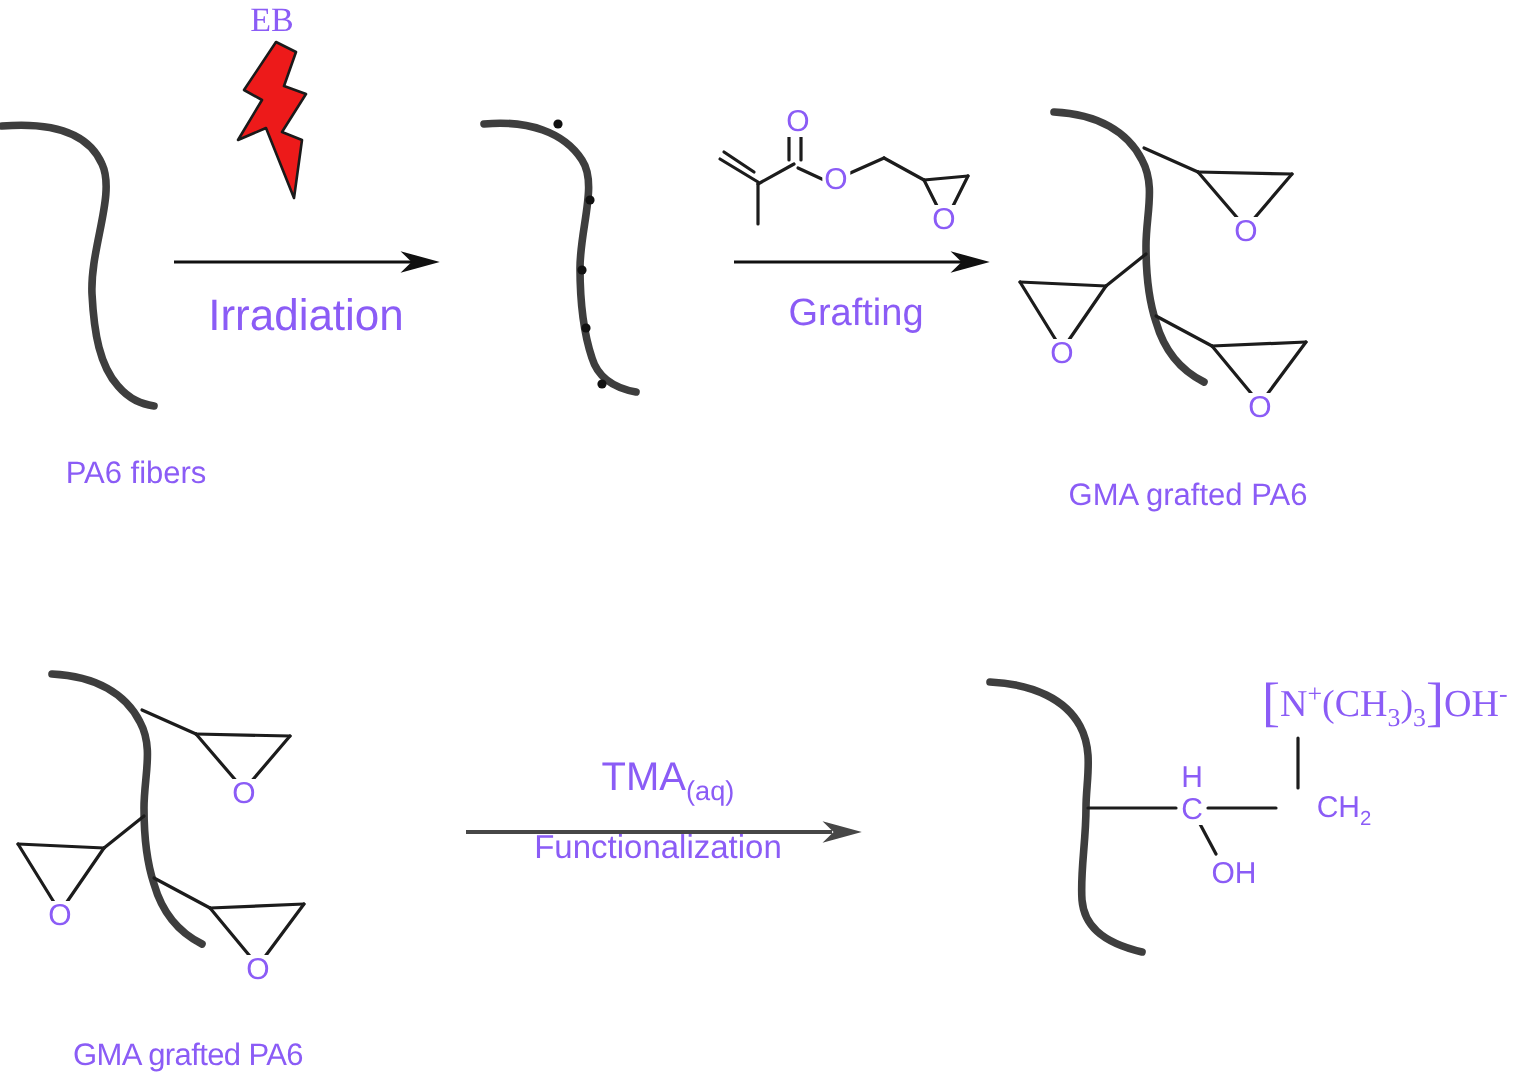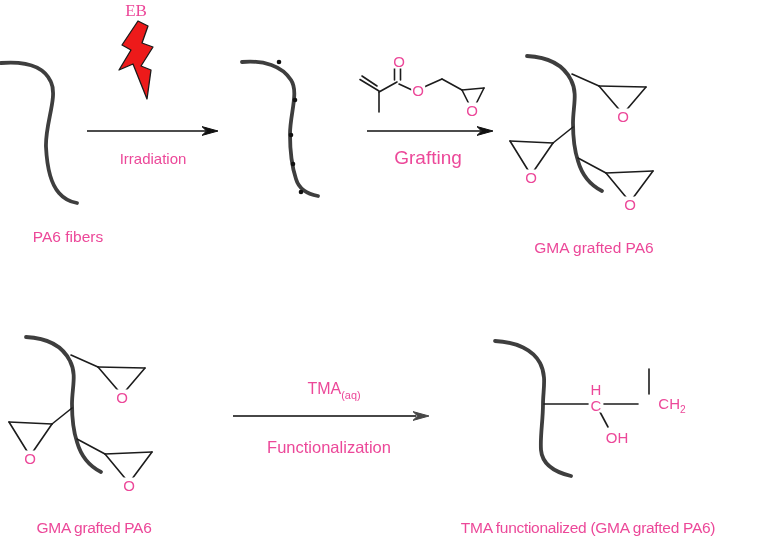--- a/index.html
+++ b/index.html
@@ -2,21 +2,21 @@
 <html><head>
 <meta charset="utf-8">
 <style>
   html,body{margin:0;padding:0;background:#fff;}
   #canvas{
     position:relative;width:767px;height:539px;background:#ffffff;
     font-family:"Liberation Sans", sans-serif;color:#1c1c1c;overflow:hidden;
   }
   #scheme-svg{position:absolute;left:0;top:0;}
   .lbl{position:absolute;transform:translate(-50%,-50%);white-space:nowrap;
-       font-size:15.5px;color:#ec4899;line-height:1;}
+       font-size:15.5px;color:#8b5cf6;line-height:1;}
   .lbl-left{transform:translate(0,-50%);}
   .serif{font-family:"Liberation Serif", serif;}
   .atom{background:#ffffff;padding:0 1px;font-size:15px;}
   .cond{letter-spacing:-0.3px;}
   sub{font-size:0.68em;}
   sup{font-size:0.68em;}
   .bracket{font-size:27px;font-weight:400;vertical-align:-2px;}
   .quat{font-size:19px;}
 </style>
 </head>
@@ -108,52 +108,54 @@
         <line x1="544" y1="404" x2="588" y2="404"></line>
         <line x1="604" y1="404" x2="638" y2="404"></line>
         <line x1="600" y1="412" x2="608" y2="427"></line>
         <line x1="649" y1="394" x2="649" y2="369"></line>
       </g>
     </g>
   </svg>
 
   <span class="lbl serif" style="left:136px;top:10px;font-size:17px">EB</span>
 
-  <span class="lbl" style="left:153px;top:158px;font-size:15px">Irradiation</span>
+  <span class="lbl" style="left:153px;top:158px;font-size:22px">Irradiation</span>
 
   <span class="lbl" style="left:428px;top:157px;font-size:19px">Grafting</span>
 
   <span class="lbl" style="left:68px;top:237px">PA6 fibers</span>
 
 
   <span class="lbl" style="left:594px;top:248px">GMA grafted PA6</span>
 
   <span class="lbl cond" style="left:94px;top:528px">GMA grafted PA6</span>
 
-  <span class="lbl cond" style="left:588px;top:528px">TMA functionalized (GMA grafted PA6)</span>
 
-  <span class="lbl" style="left:334px;top:391px;font-size:16px">
+  <span class="lbl" style="left:334px;top:391px;font-size:20px">
     <span>TMA</span><sub>(aq)</sub>
   </span>
 
-  <span class="lbl" style="left:329px;top:447px;font-size:16.5px">Functionalization</span>
+  <span class="lbl" style="left:329px;top:424px;font-size:16.5px">Functionalization</span>
 
   <span class="lbl atom" style="left:399px;top:61px">O</span>
   <span class="lbl atom" style="left:418px;top:90px">O</span>
   <span class="lbl atom" style="left:472px;top:110px">O</span>
 
   <span class="lbl atom" style="left:623px;top:116px">O</span>
   <span class="lbl atom" style="left:531px;top:177px">O</span>
   <span class="lbl atom" style="left:630px;top:204px">O</span>
 
   <span class="lbl atom" style="left:122px;top:397px">O</span>
   <span class="lbl atom" style="left:30px;top:458px">O</span>
   <span class="lbl atom" style="left:129px;top:485px">O</span>
 
   <span class="lbl atom" style="left:596px;top:389px">H</span>
   <span class="lbl atom" style="left:596px;top:405px">C</span>
   <span class="lbl atom" style="left:617px;top:437px">OH</span>
   <span class="lbl atom" style="left:672px;top:406px">
     <span>CH</span><sub>2</sub>
   </span>
 
+  <span class="lbl lbl-left serif quat" style="left:631px;top:352px">
+    <span class="bracket">[</span><span>N</span><sup>+</sup><span>(</span><span>CH</span><sub>3</sub><span>)</span><sub>3</sub><span class="bracket">]</span><span>OH</span><sup>-</sup>
+  </span>
 
 </div>
 
 </body></html>

